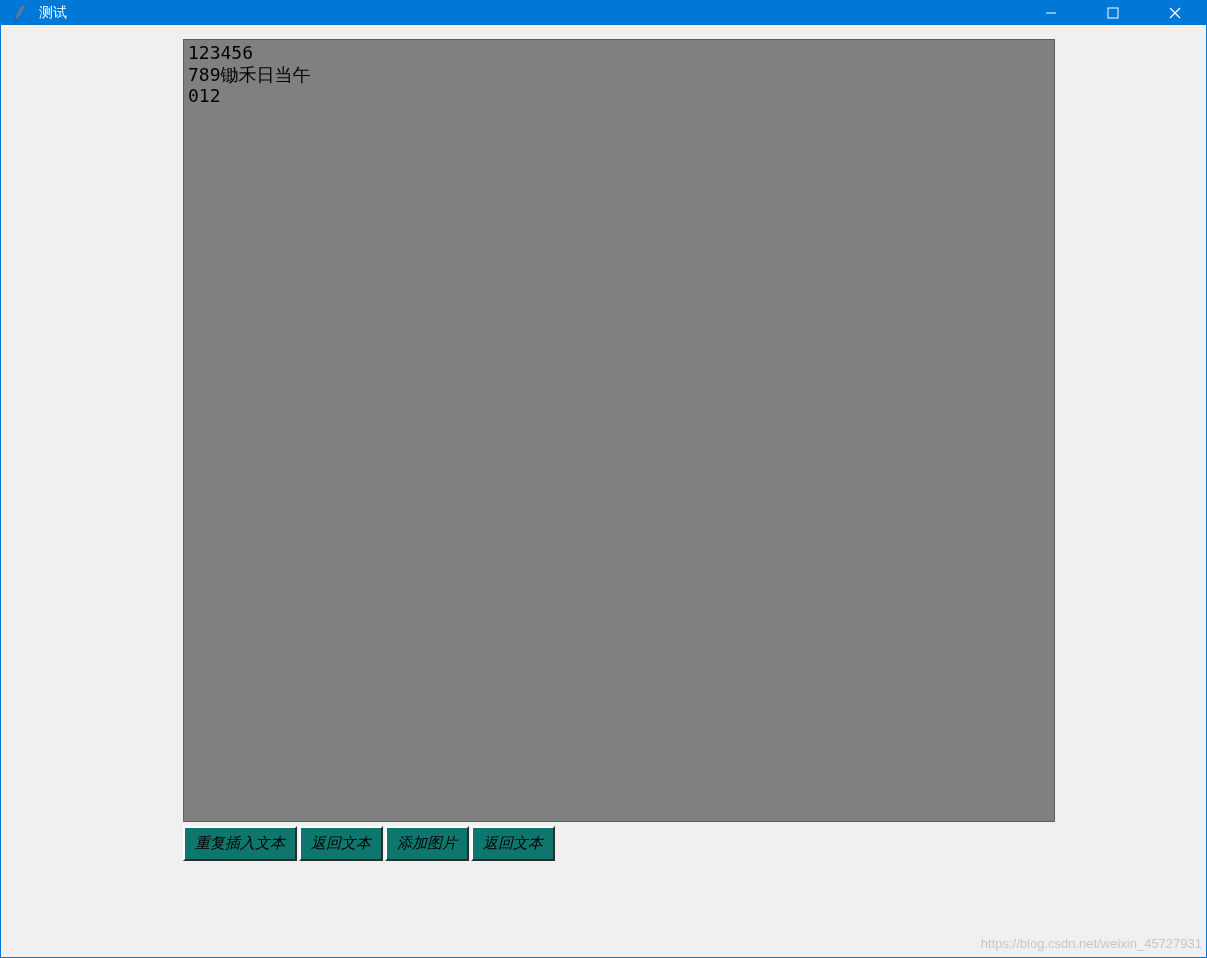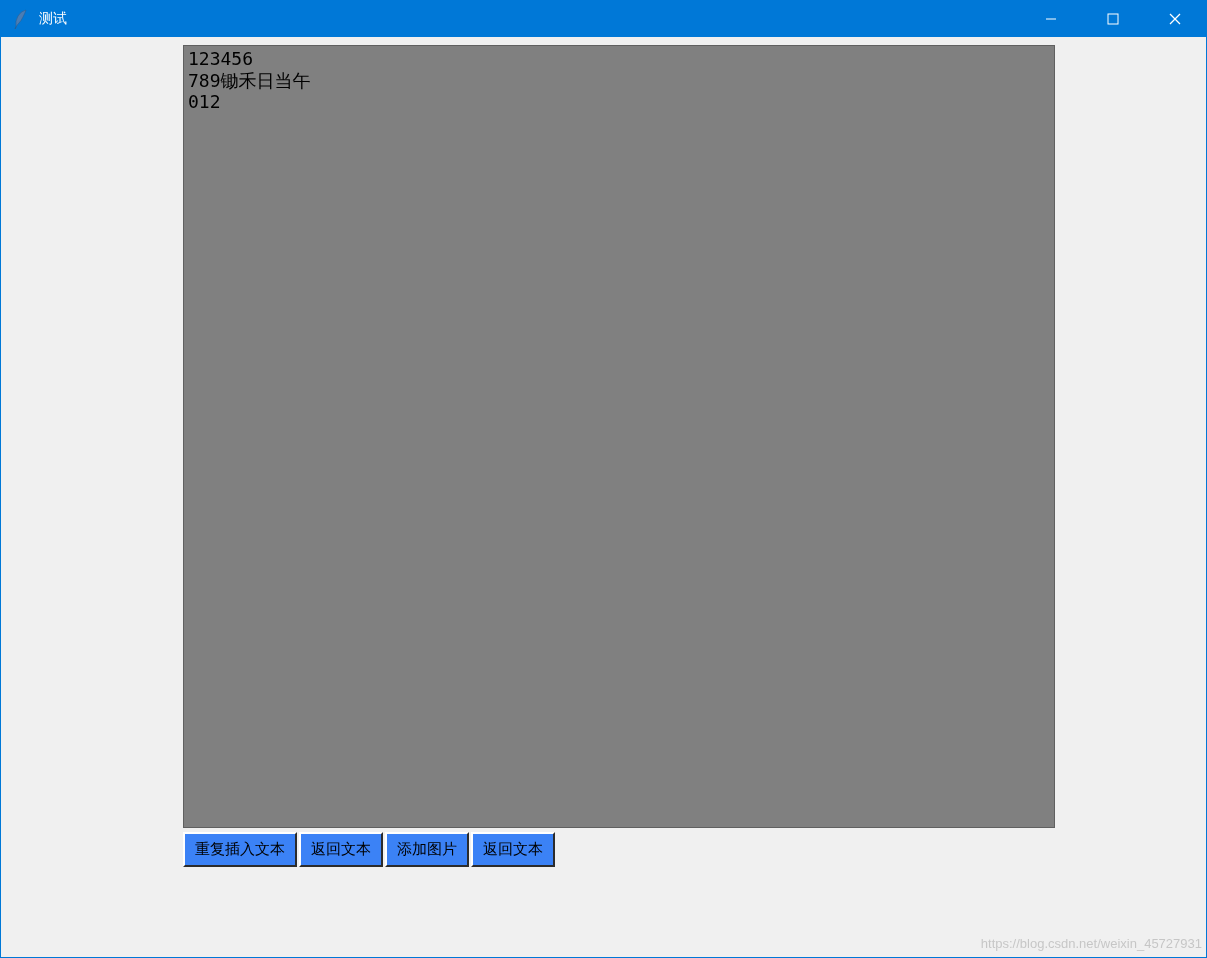--- a/index.html
+++ b/index.html
@@ -16,21 +16,21 @@
       position: relative;
     }
     .window {
       width: 100%;
       height: 100%;
       border: 1px solid #0078d7;
       display: flex;
       flex-direction: column;
     }
     .titlebar {
-      height: 36px;
+      height: 24px;
       background: #0078d7;
       display: flex;
       align-items: center;
       color: #ffffff;
       font-size: 14px;
     }
     .titlebar-icon {
       width: 20px;
       height: 20px;
       margin-left: 10px;
@@ -52,21 +52,21 @@
       display: flex;
       align-items: center;
       justify-content: center;
       color: #ffffff;
       cursor: default;
     }
     .client-area {
       flex: 1;
       background: #f0f0f0;
       position: relative;
-      padding-top: 8px;
+      padding-top: 14px;
       padding-left: 182px;
     }
     .text-widget {
       width: 872px;
       height: 783px;
       background: #808080;
       border: 1px solid #606060;
       color: #000000;
       font-family: "SimSun", monospace;
       font-size: 18px;
@@ -74,32 +74,33 @@
       padding: 2px 4px;
       white-space: pre;
       overflow: hidden;
     }
     .button-row {
       display: flex;
       margin-top: 4px;
       gap: 2px;
     }
     .tk-button {
-      background: #3b82f6;
+      background: #0f766e;
       border: 2px outset #e0e0e0;
       border-top-color: #ffffff;
       border-left-color: #ffffff;
       border-right-color: #808080;
       border-bottom-color: #808080;
       padding: 6px 10px;
       font-family: "Microsoft YaHei", "SimSun", Arial, sans-serif;
       font-size: 15px;
       color: #000000;
       cursor: default;
       text-align: center;
+      font-style: italic;
     }
     .watermark {
       position: absolute;
       bottom: 6px;
       right: 4px;
       color: rgba(120, 120, 120, 0.35);
       font-size: 13px;
       font-family: Arial, sans-serif;
     }
   </style>

